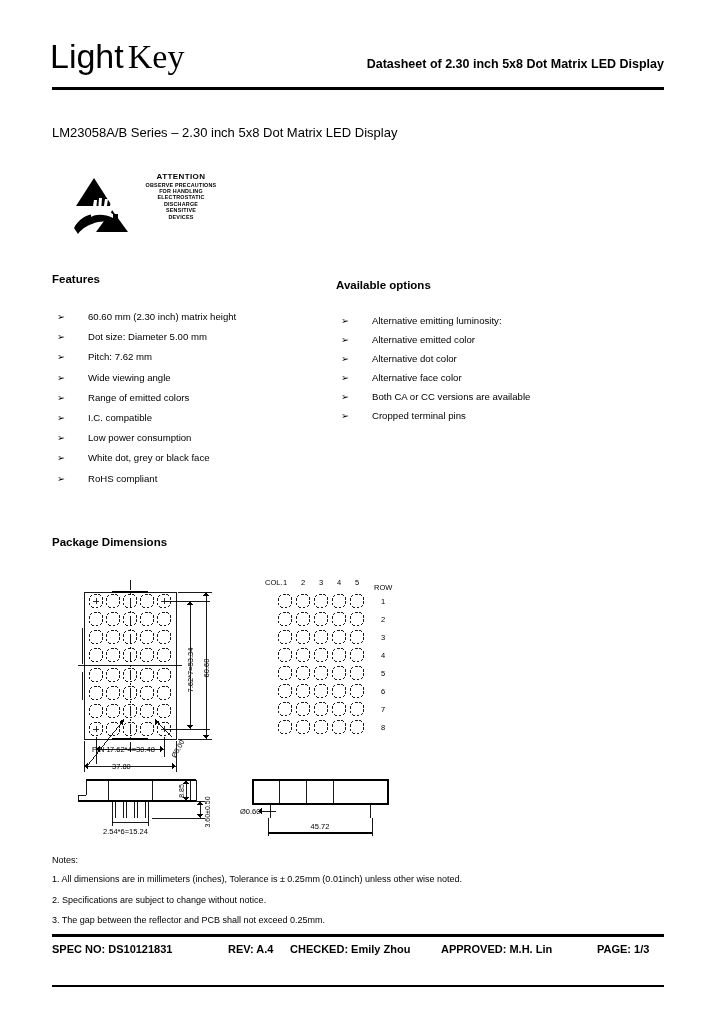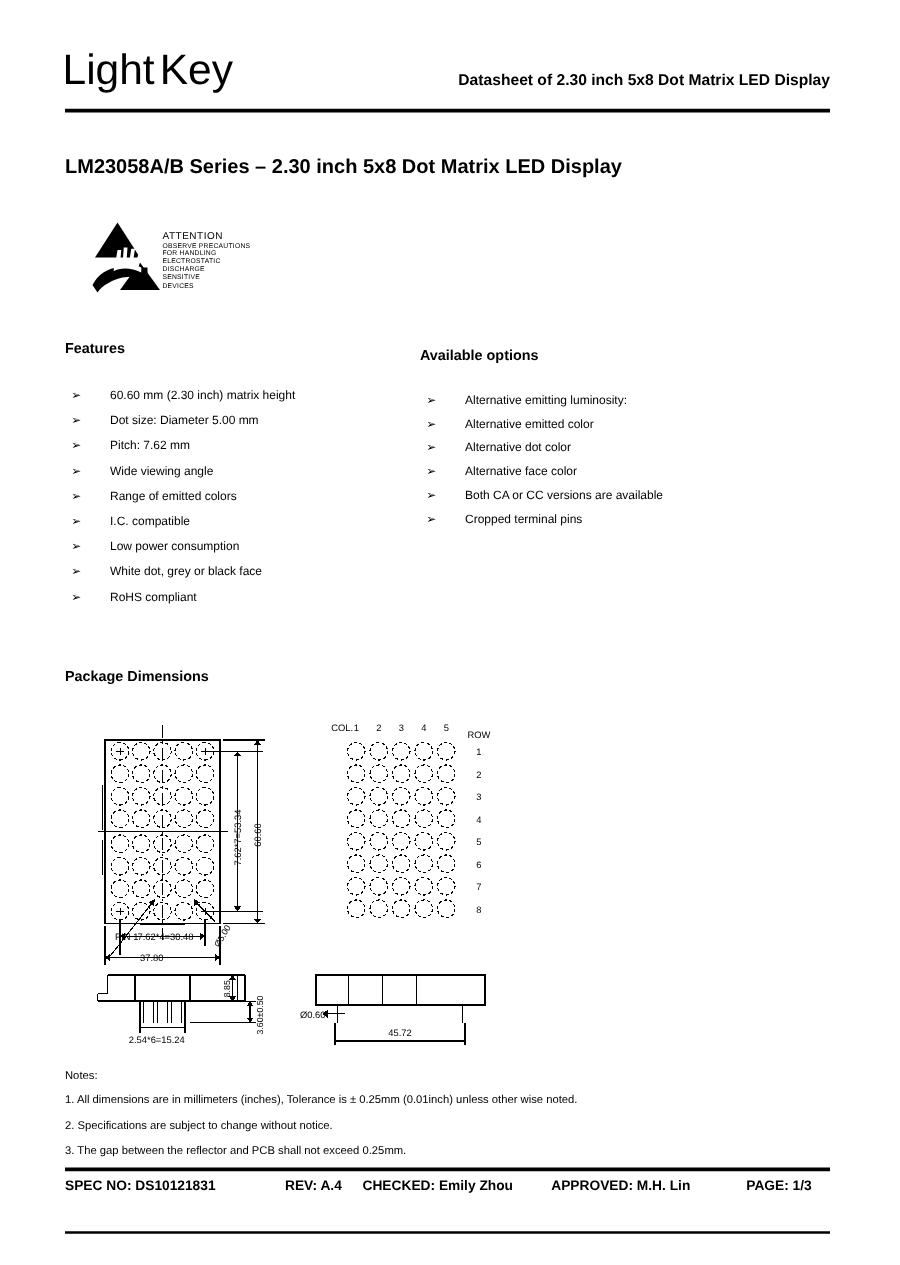--- a/index.html
+++ b/index.html
@@ -4,33 +4,33 @@
 <style>
   html,body{margin:0;padding:0;background:#fff;}
   body{width:720px;height:1012px;position:relative;
        font-family:"Liberation Sans",sans-serif;color:#000;overflow:hidden;}
 
   .page{position:absolute;left:0;top:0;width:720px;height:1012px;background:#fff;}
 
   
   .logo{position:absolute;left:50px;top:36px;font-size:34px;font-weight:400;
         letter-spacing:0px;line-height:40px;white-space:nowrap;}
-  .logo .k{margin-left:4px;}
+  .logo .k{margin-left:4px;font-family:Liberation Serif, serif;}
   .header-sub{position:absolute;right:56px;top:57px;font-size:12.5px;font-weight:bold;
         white-space:nowrap;}
   .rule-top{position:absolute;left:52px;top:87px;width:612px;height:3px;background:#000;}
 
-  .doc-title{position:absolute;left:52px;top:125px;font-size:16px;font-weight:bold;
+  .doc-title{position:absolute;left:52px;top:125px;font-size:13px;font-weight:normal;
         white-space:nowrap;}
 
   
   .esd{position:absolute;left:72px;top:172px;width:160px;height:72px;}
   .esd svg{position:absolute;left:0;top:4px;}
-  .esd-text{position:absolute;left:58px;top:0px;width:102px;text-align:left;
-            font-size:5.4px;line-height:6.4px;font-weight:normal;letter-spacing:.2px;margin-top:12px;}
+  .esd-text{position:absolute;left:58px;top:0px;width:102px;text-align:center;
+            font-size:5.4px;line-height:6.4px;font-weight:bold;letter-spacing:.2px;}
   .esd-text .big{font-size:8px;line-height:9.5px;letter-spacing:.4px;}
 
   
   .rohs{position:absolute;left:325px;top:178px;width:70px;height:70px;}
 
   
   .sec-h{position:absolute;font-size:11.5px;font-weight:bold;}
   .feat-h{left:52px;top:273px;}
   .opt-h{left:336px;top:279px;}
 

